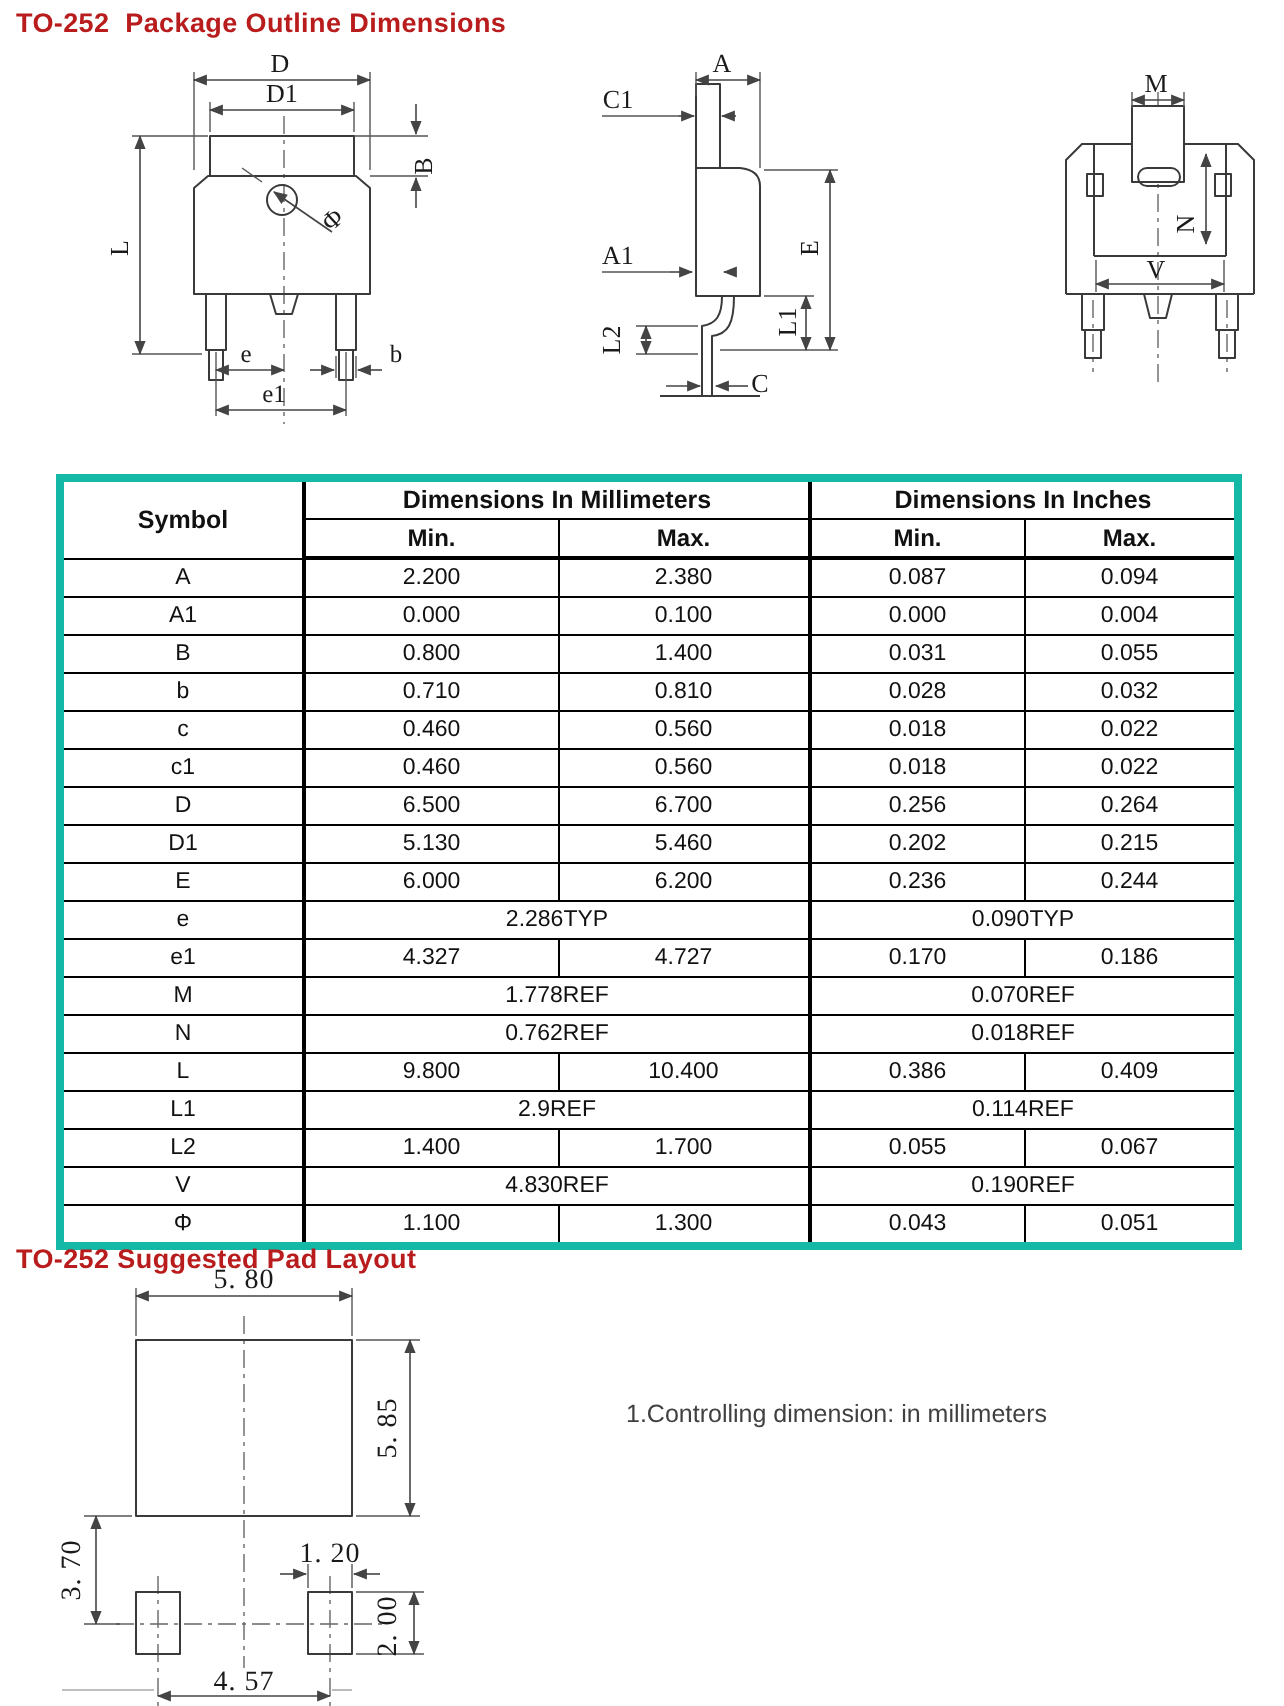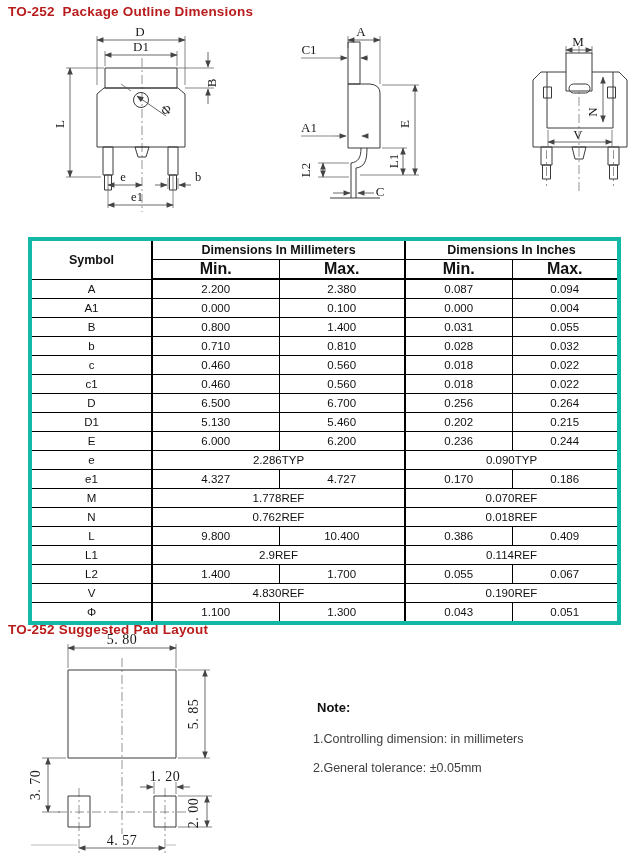--- a/index.html
+++ b/index.html
@@ -31,21 +31,21 @@
   #dimTable{
     position:absolute;left:28px;top:237px;width:589px;
     border-collapse:collapse;table-layout:fixed;
     border:4px solid #14b8a6;
   }
   #dimTable th,#dimTable td{
     border:1px solid #000;text-align:center;vertical-align:middle;
     padding:0;height:18px;line-height:16px;font-size:11.5px;overflow:hidden;
   }
   #dimTable thead th{font-weight:bold;font-size:12.5px;}
-  #dimTable thead tr.h2 th{font-size:16px;}
+  #dimTable thead tr.h2 th{font-size:12px;}
   #dimTable thead tr.h2 th{border-bottom:2px solid #000;}
   .b-right-thick{border-right:2px solid #000 !important;}
   
   #notes{position:absolute;left:313px;top:700px;width:322px;}
   #notes .note-title{font-weight:bold;font-size:13px;margin:0 0 17px 4px;}
   #notes .note-item{font-size:12.5px;margin:0 0 15px 0;color:#404040;}
 </style>
 </head>
 <body>
 
@@ -371,16 +371,14 @@
   <text class="pnum" transform="translate(198,813) rotate(-90)" text-anchor="middle">2. 00</text>
 
   <line class="faint" x1="31" y1="845" x2="77" y2="845"></line>
   <line class="faint" x1="166" y1="845" x2="176" y2="845"></line>
   <line class="dim" x1="79" y1="848" x2="165" y2="848"></line>
   <rect x="99" y="834" width="46" height="13" fill="#ffffff"></rect>
   <text class="pnum" x="122" y="845" text-anchor="middle">4. 57</text>
 </svg>
 
 <div id="notes">
-  <p class="note-title">Note:</p>
   <p class="note-item">1.Controlling dimension: in millimeters</p>
-  <p class="note-item">2.General tolerance: ±0.05mm</p>
 </div>
 
 </body></html>

